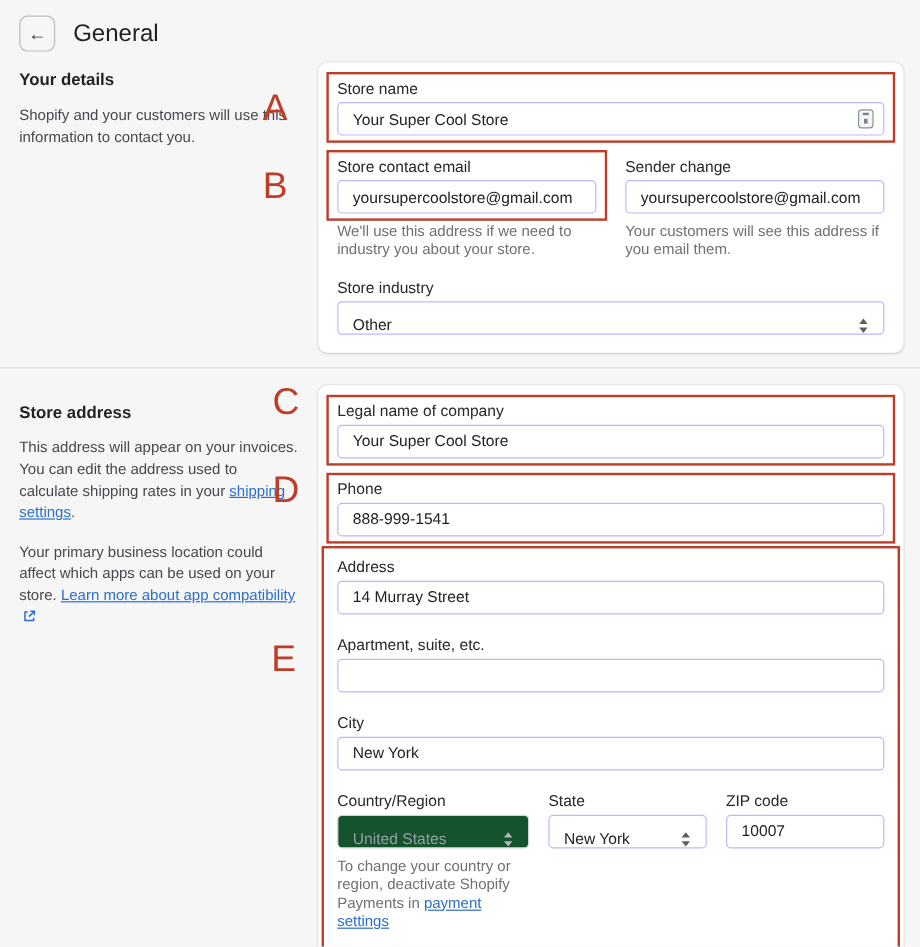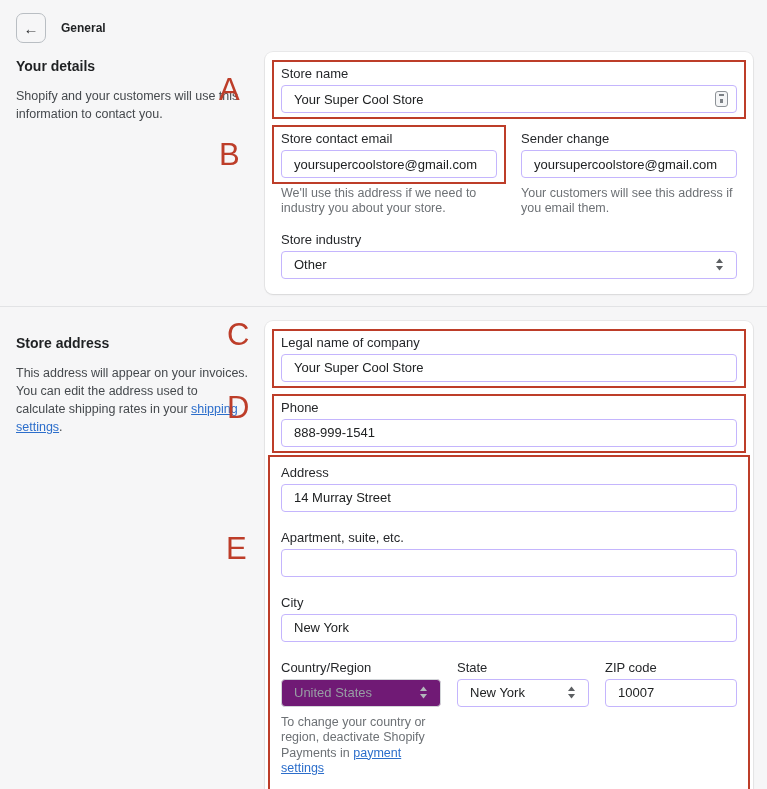--- a/index.html
+++ b/index.html
@@ -4,41 +4,41 @@
 <style>
   * { box-sizing: border-box; }
   html,body { margin:0; padding:0; }
   body { background:#f6f6f7; font-family:"Liberation Sans", sans-serif; color:#202223; }
   .page { position:relative; width:767px; height:789px; background:#f6f6f7; overflow:hidden; }
 
   
   .hdr { display:flex; align-items:center; padding:13px 16px 9px 16px; height:52px; }
   .back-btn { width:30px; height:30px; border:1px solid #b9bec3; border-radius:7px; background:transparent;
     display:flex; align-items:center; justify-content:center; font-size:15px; color:#2c2e30; padding:0; cursor:pointer; }
-  .hdr h1 { font-size:12px; font-weight:700; margin:0 0 0 15px; color:#1f2123; }
+  .hdr h1 { font-size:20px; font-weight:400; margin:0 0 0 15px; color:#1f2123; }
 
   
   .section { display:flex; align-items:flex-start; padding:0 14px 0 16px; position:relative; }
   .sec-left { flex:0 0 249px; max-width:249px; padding-right:18px; }
   .sec-left h2 { font-size:14px; font-weight:700; margin:0 0 13px 0; color:#1f2123; }
   .sec-left p { font-size:12.5px; line-height:1.46; color:#45494d; margin:0 0 14px 0; width:234px; }
   a.link { color:#2c6ecb; text-decoration:underline; cursor:pointer; }
   .ext-icon { display:inline-block; vertical-align:-1px; margin-left:3px; }
 
   .card { flex:1; background:#fff; border-radius:8px; padding:14px 16px 13px 16px;
     box-shadow:0 0 0 1px rgba(0,0,0,.05), 0 1px 2px rgba(0,0,0,.08); }
 
   
   .fg { margin-bottom:18px; position:relative; }
   .fg:last-child { margin-bottom:2px; }
   label { display:block; font-size:13px; line-height:15px; color:#26282b; margin-bottom:4px; }
   .txt, .select { width:100%; height:28px; border:1px solid #c4b5fd; border-radius:4px; background:#fff;
     padding:0 12px; font-size:13px; color:#202223; font-family:inherit; }
-  .select { display:flex; align-items:center; justify-content:space-between; text-align:left; cursor:pointer; }
-  .select.disabled { background:#701a75; border-color:#d2d5d8; color:#989ea4; cursor:default; }
+  .select { display:flex; align-items:flex-end; justify-content:space-between; text-align:left; cursor:pointer; }
+  .select.disabled { background:#14532d; border-color:#d2d5d8; color:#989ea4; cursor:default; }
   .input-wrap { position:relative; }
   .autofill-icon { position:absolute; right:9px; top:6px; width:13px; height:16px;
     border:1px solid #8d9297; border-radius:3px; background:#f4f5f6; cursor:pointer; }
   .autofill-icon::before { content:""; position:absolute; left:3px; right:3px; top:2px; height:2px; background:#7c8186; }
   .autofill-icon::after  { content:""; position:absolute; left:4px; right:4px; top:7px; bottom:3px; background:#7c8186; }
 
   .two-col { display:grid; grid-template-columns:1fr 1fr; column-gap:24px; margin-bottom:15px; }
   .sub { position:relative; }
   .help { font-size:12.5px; line-height:1.22; color:#6d7175; margin:8px 0 0 0; }
 
@@ -120,20 +120,25 @@
   <hr class="divider">
 
   <div class="section">
     <span class="letter" style="left:227px; top:-2px;">C</span>
     <span class="letter" style="left:227px; top:71px;">D</span>
     <span class="letter" style="left:226px; top:212px;">E</span>
 
     <div class="sec-left" style="padding-top:14px;">
       <h2>Store address</h2>
       <p><span>This address will appear on your invoices. You can edit the address used to calculate shipping rates in your </span><a class="link">shipping settings</a><span>.</span></p>
+      <p><span>Your primary business location could affect which apps can be used on your store. </span><a class="link">Learn more about app compatibility</a><svg class="ext-icon" width="11" height="11" viewBox="0 0 12 12" fill="none" stroke="#2c6ecb" stroke-width="1.4">
+            <path d="M4.5 2.2 H2 V10 H9.8 V7.5"></path>
+            <path d="M6.8 1.5 H10.5 V5.2"></path>
+            <path d="M10.3 1.7 L5.6 6.4"></path>
+          </svg></p>
     </div>
 
     <div class="card">
       <div class="fg">
         <div class="red-frame"></div>
         <label>Legal name of company</label>
         <input class="txt" value="Your Super Cool Store" style="">
       </div>
 
       <div class="fg">

